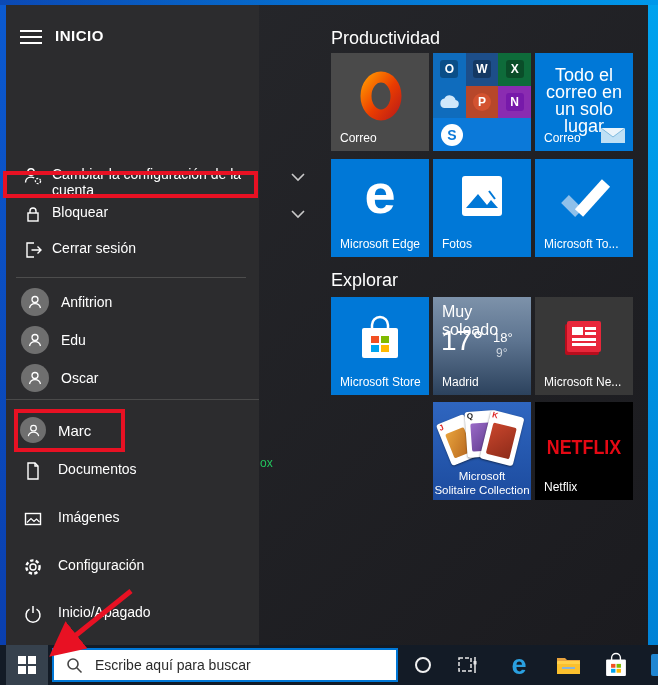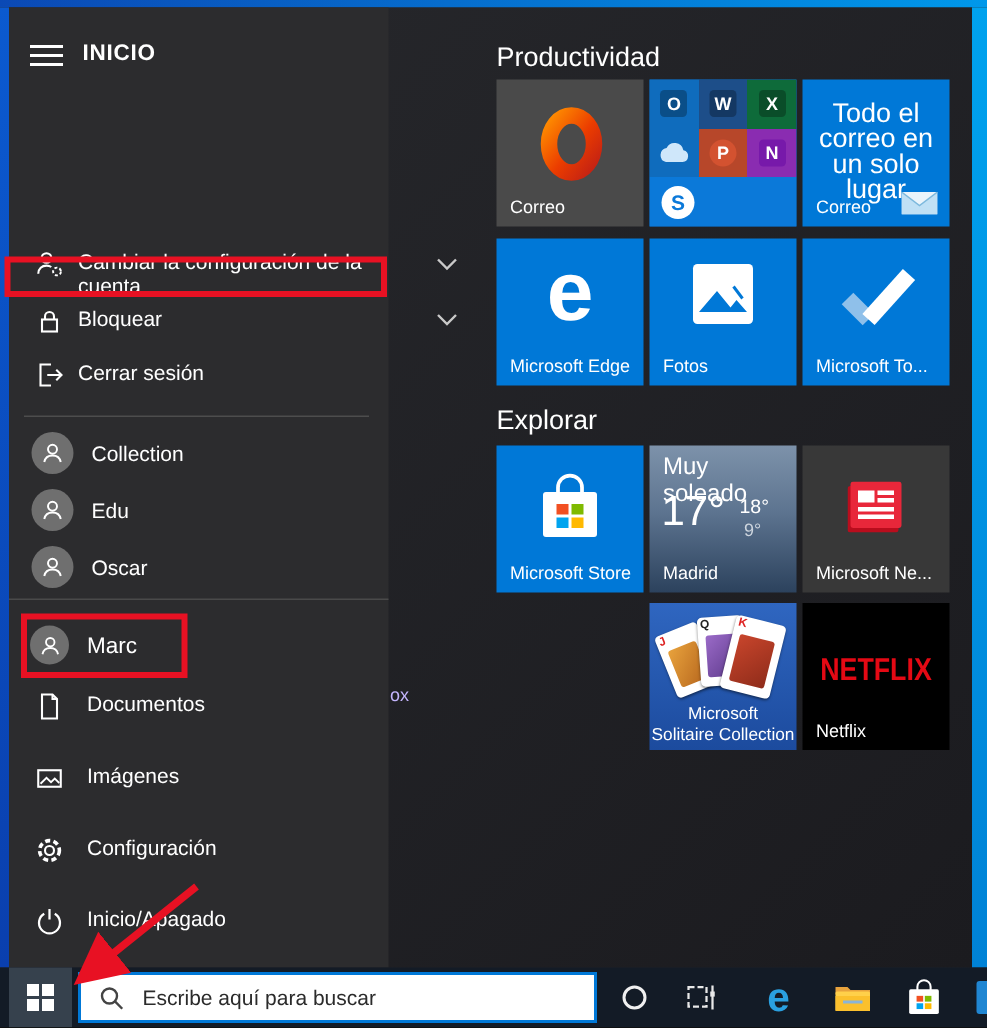--- a/index.html
+++ b/index.html
@@ -63,21 +63,21 @@
   <div class="abs chev" style="left:291px;top:168px;">
     <svg width="14" height="9" viewBox="0 0 14 9">
         <polyline points="1,1 7,7 13,1" fill="none" stroke="#c9c9c9" stroke-width="1.6"></polyline>
       </svg>
   </div>
   <div class="abs chev" style="left:291px;top:205px;">
     <svg width="14" height="9" viewBox="0 0 14 9">
         <polyline points="1,1 7,7 13,1" fill="none" stroke="#c9c9c9" stroke-width="1.6"></polyline>
       </svg>
   </div>
-  <div class="abs" style="left:260px;top:456px;color:#c4b5fd;font-size:12px;">ox</div>
+  <div class="abs" style="left:260px;top:456px;color:#22c55e;font-size:12px;">ox</div>
 
   <div class="abs panel"></div>
 
   <div class="abs hamb" style="left:20px;top:26px;">
       <span></span>
       <span></span>
       <span></span>
     </div>
   <div class="abs menu-title" style="left:55px;top:27px;">INICIO</div>
 
@@ -112,21 +112,21 @@
 
   <div class="abs divider" style="left:16px;top:277px;width:230px;"></div>
 
   <div class="abs uitem" style="left:21px;top:284px;width:232px;">
     <span class="avatar">
       <svg width="18" height="18" viewBox="0 0 18 18">
           <circle cx="9" cy="6.5" r="3" fill="none" stroke="#fff" stroke-width="1.3"></circle>
           <path d="M3.5 15c.6-3 2.9-4.4 5.5-4.4s4.9 1.4 5.5 4.4" fill="none" stroke="#fff" stroke-width="1.3"></path>
         </svg>
     </span>
-    <span>Collection</span>
+    <span>Anfitrion</span>
   </div>
   <div class="abs uitem" style="left:21px;top:322px;width:232px;">
     <span class="avatar">
       <svg width="18" height="18" viewBox="0 0 18 18">
           <circle cx="9" cy="6.5" r="3" fill="none" stroke="#fff" stroke-width="1.3"></circle>
           <path d="M3.5 15c.6-3 2.9-4.4 5.5-4.4s4.9 1.4 5.5 4.4" fill="none" stroke="#fff" stroke-width="1.3"></path>
         </svg>
     </span>
     <span>Edu</span>
   </div>

